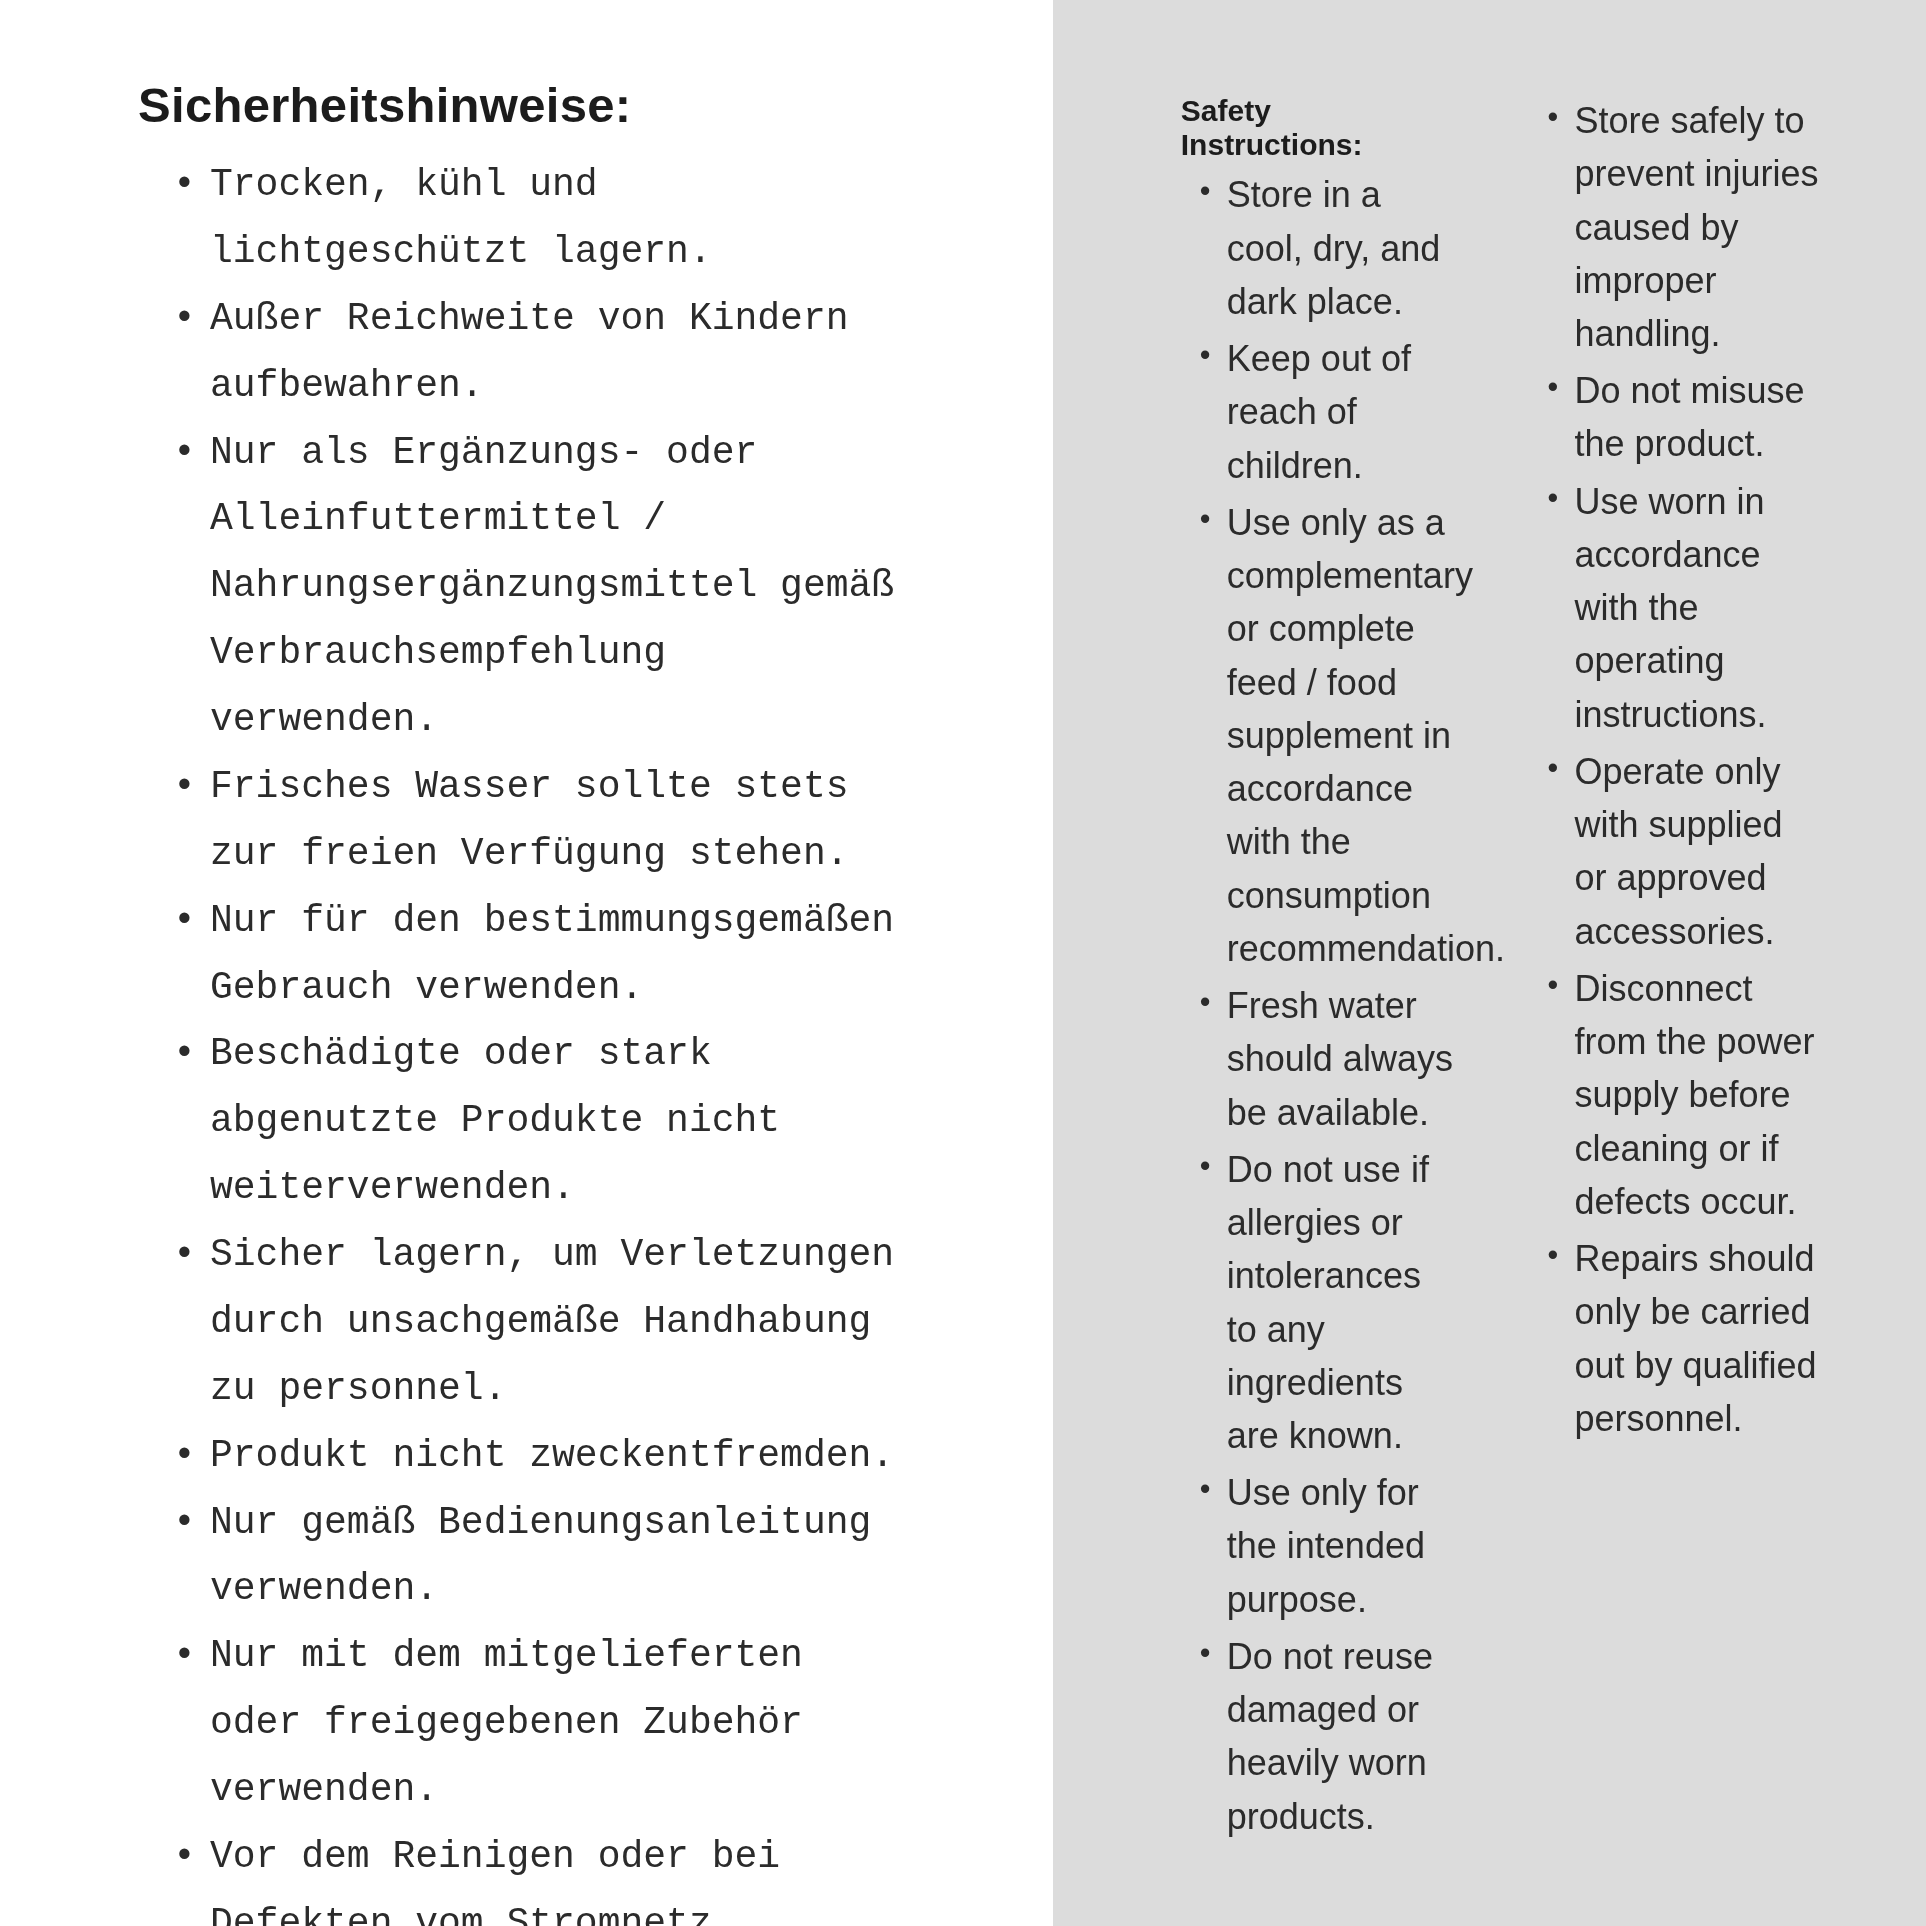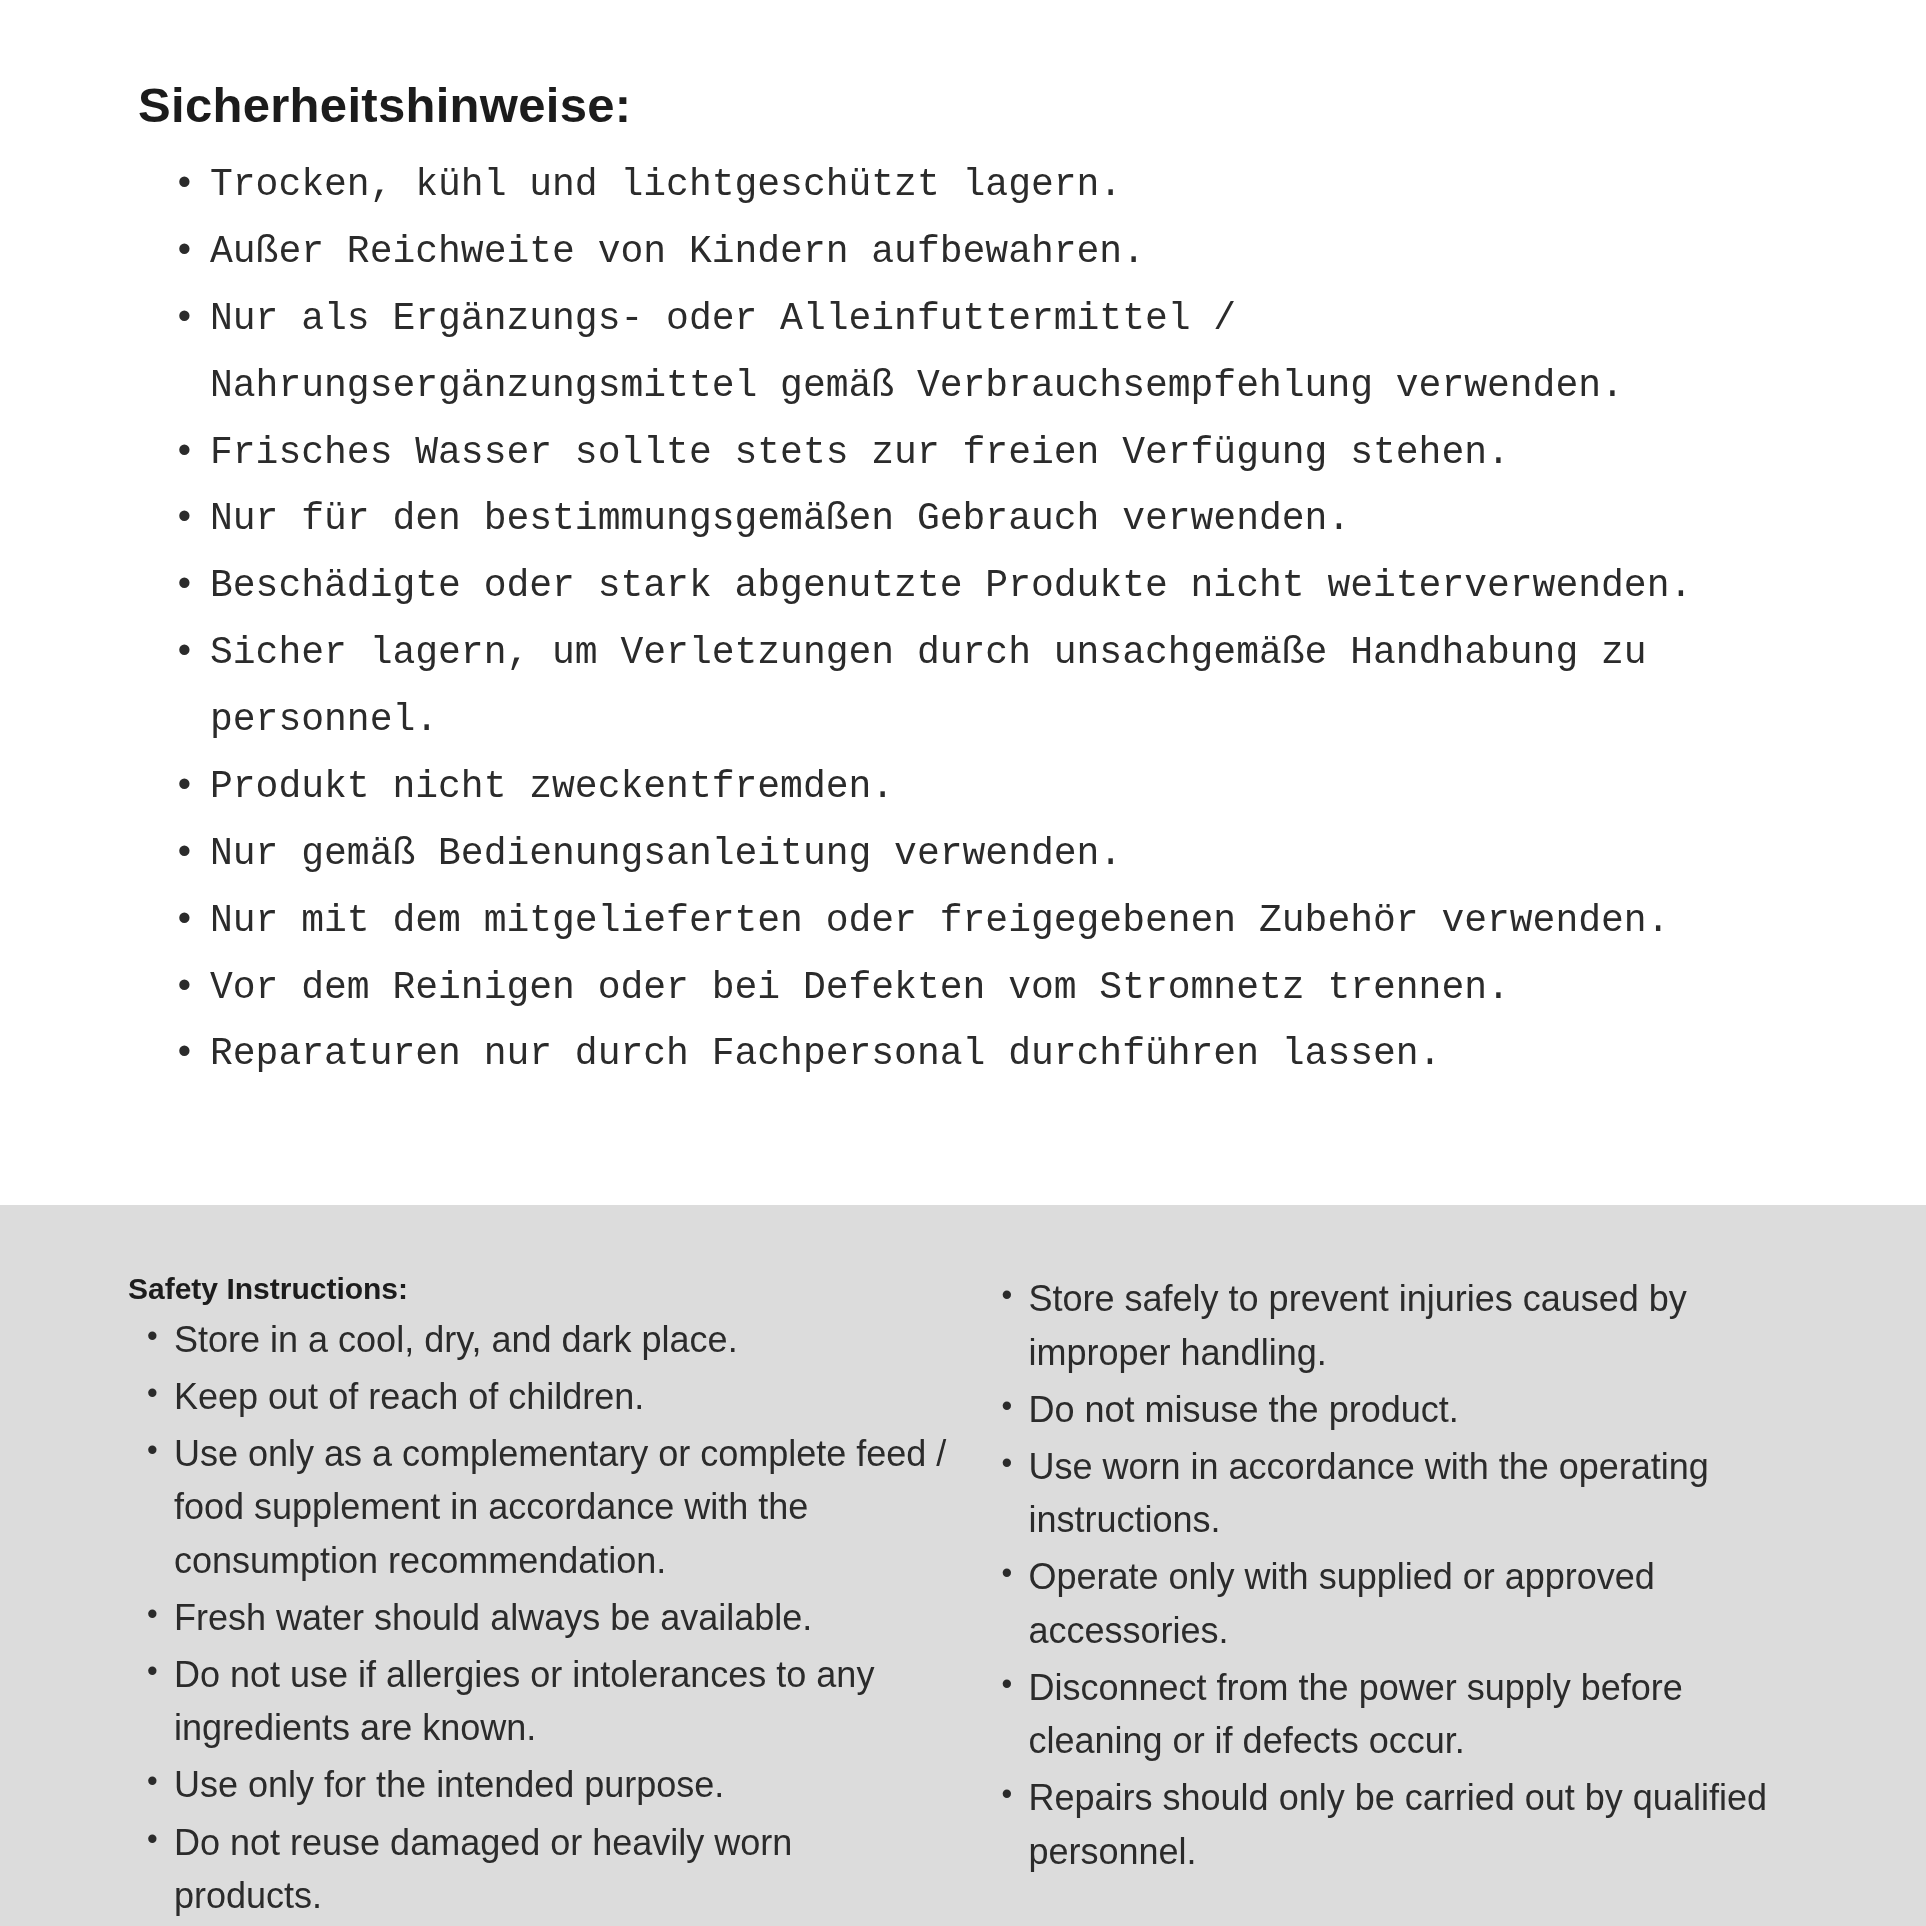--- a/index.html
+++ b/index.html
@@ -11,21 +11,20 @@
     height: 1926px;
     background: #ffffff;
     font-family: "Liberation Sans", "DejaVu Sans", sans-serif;
     color: #262626;
     overflow: hidden;
   }
   .page {
     width: 1926px;
     height: 1926px;
     display: flex;
-    flex-direction: column;
   }
 
   
   .german-section {
     box-sizing: border-box;
     height: 1316px;
     background: #ffffff;
     padding: 77px 148px 0 138px;
   }
   .german-heading {
@@ -53,23 +52,23 @@
     position: absolute;
     left: 0;
     top: 0;
   }
 
   
   .english-section {
     box-sizing: border-box;
     flex: 1;
     background: #dcdcdc;
-    padding: 67px 103px 0 128px;
+    padding: 94px 103px 0 128px;
     display: flex;
-    gap: 52px;
+    gap: 91px;
   }
   .english-col {
     flex: 1;
     min-width: 0;
   }
   .english-heading {
     margin: 0 0 6.4px 0;
     font-size: 30px;
     font-weight: 700;
     color: #1c1c1c;

